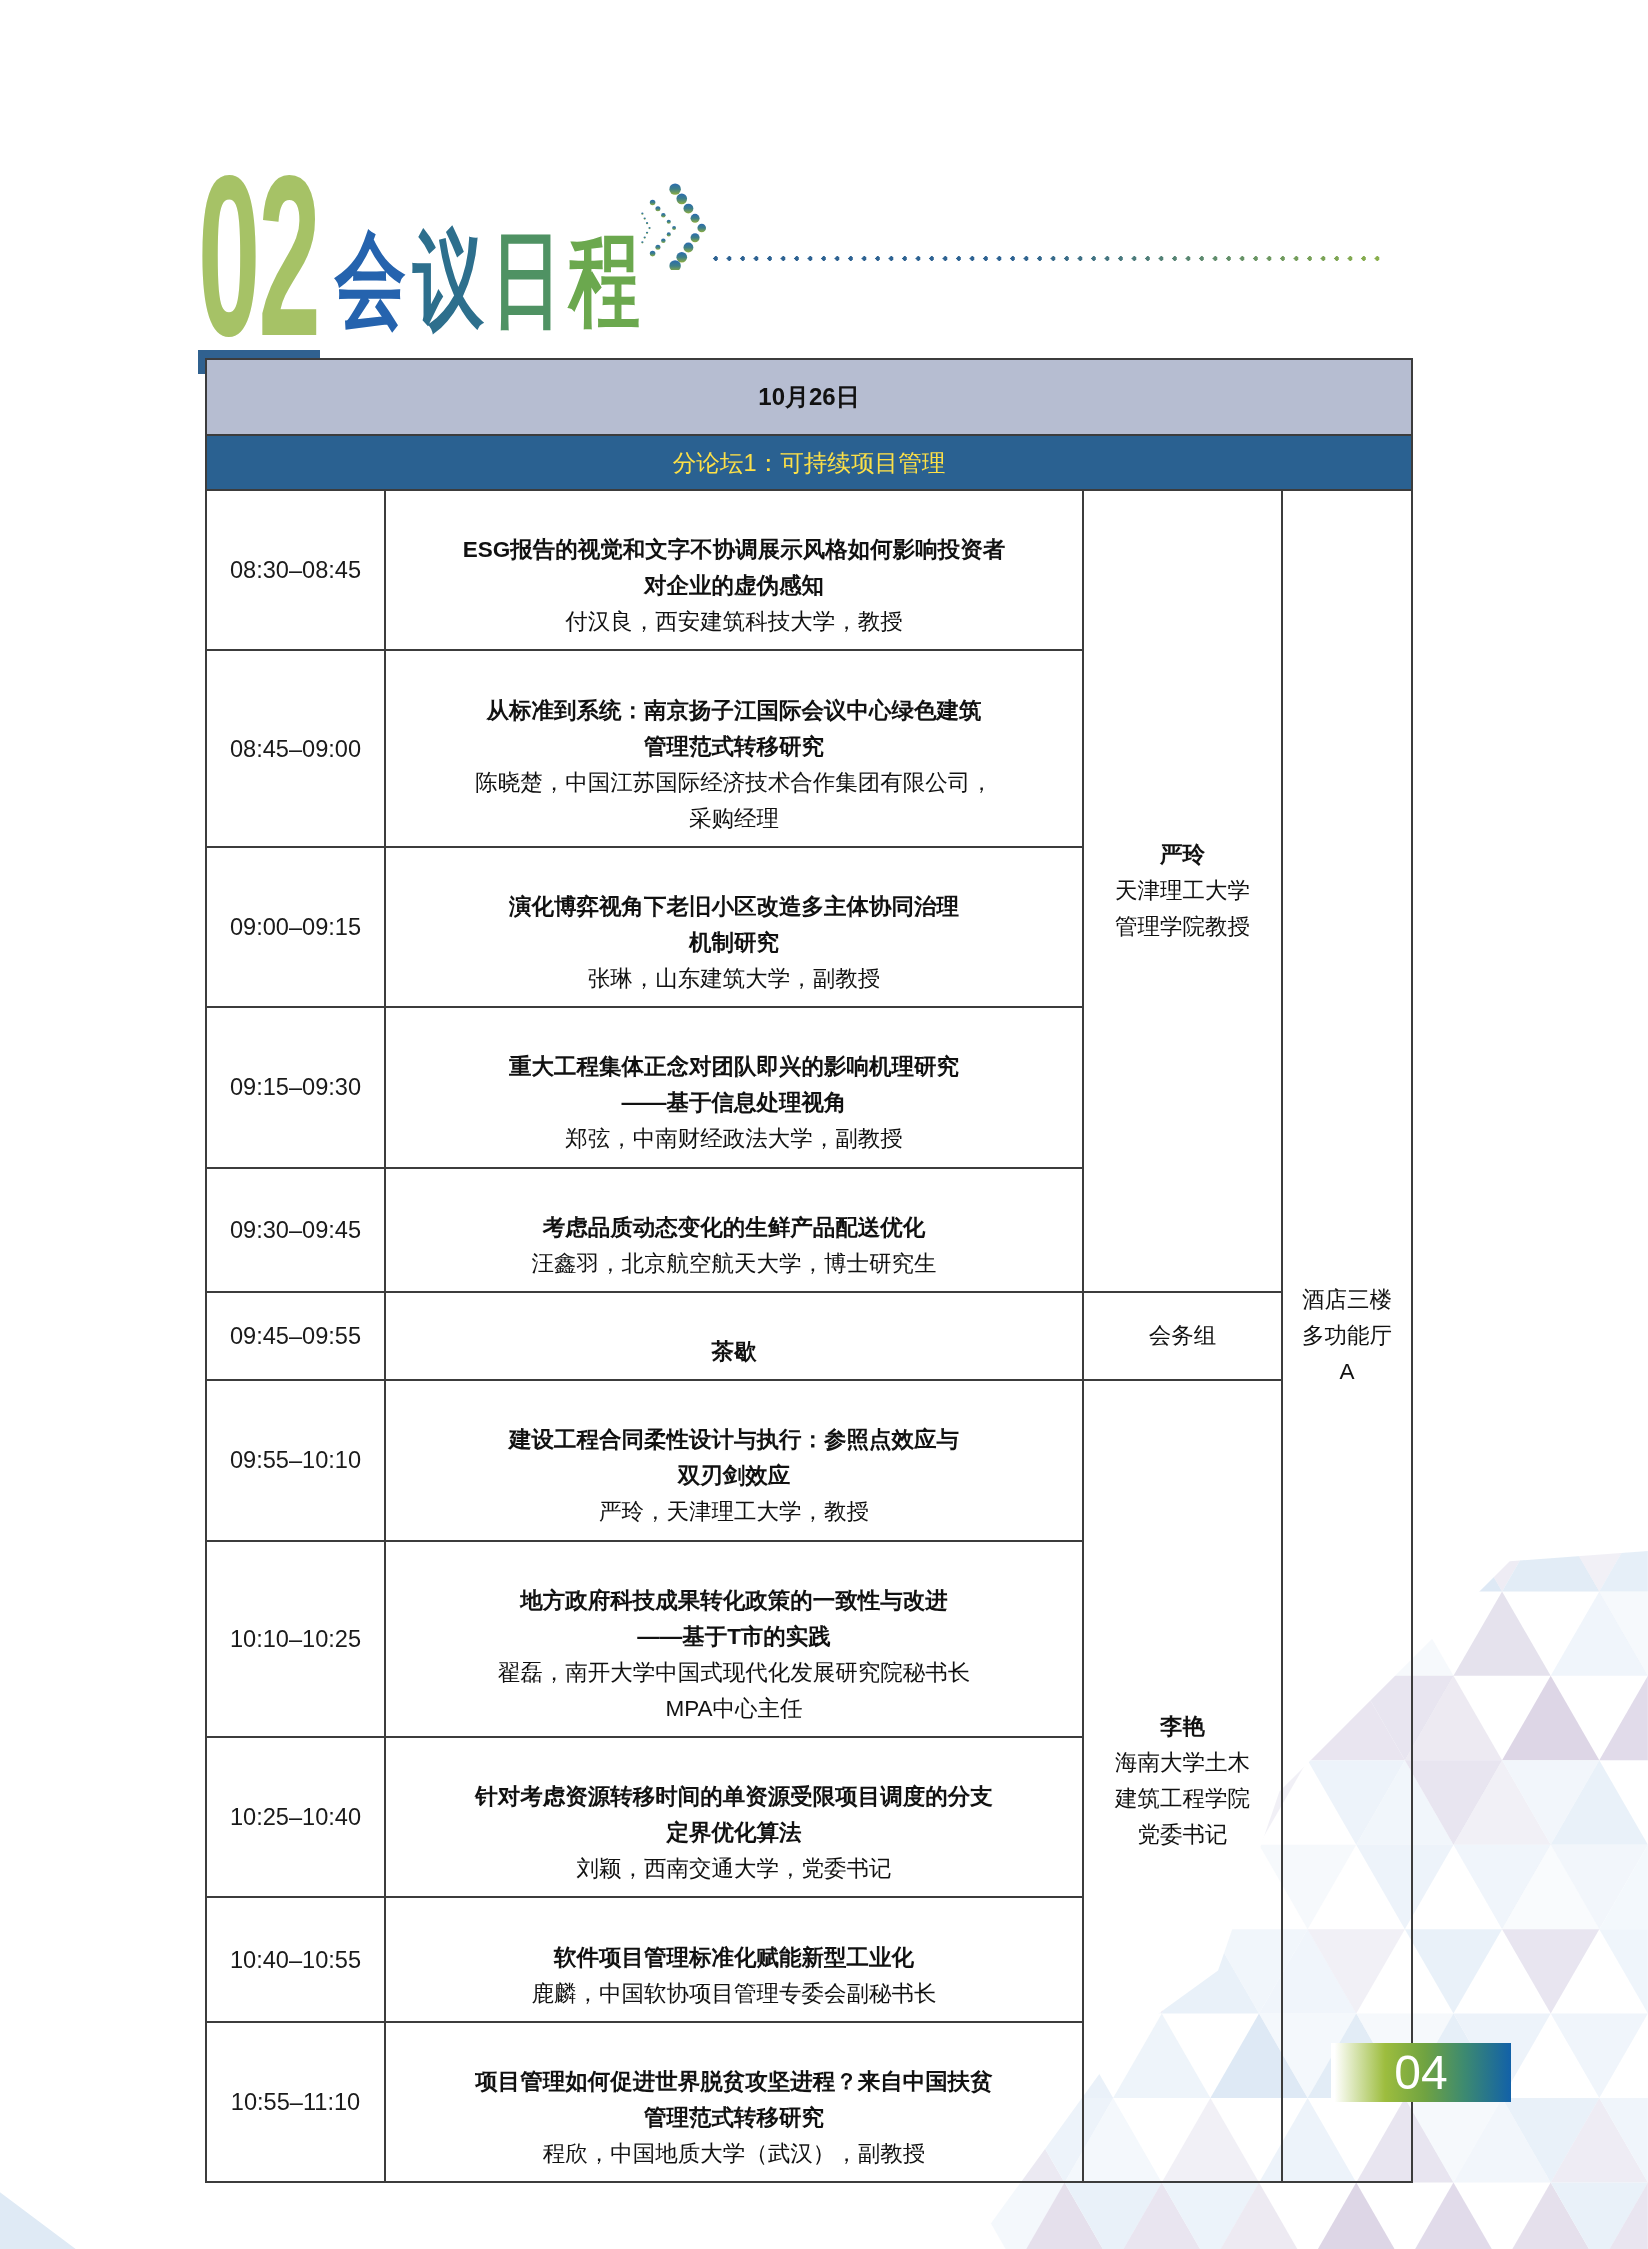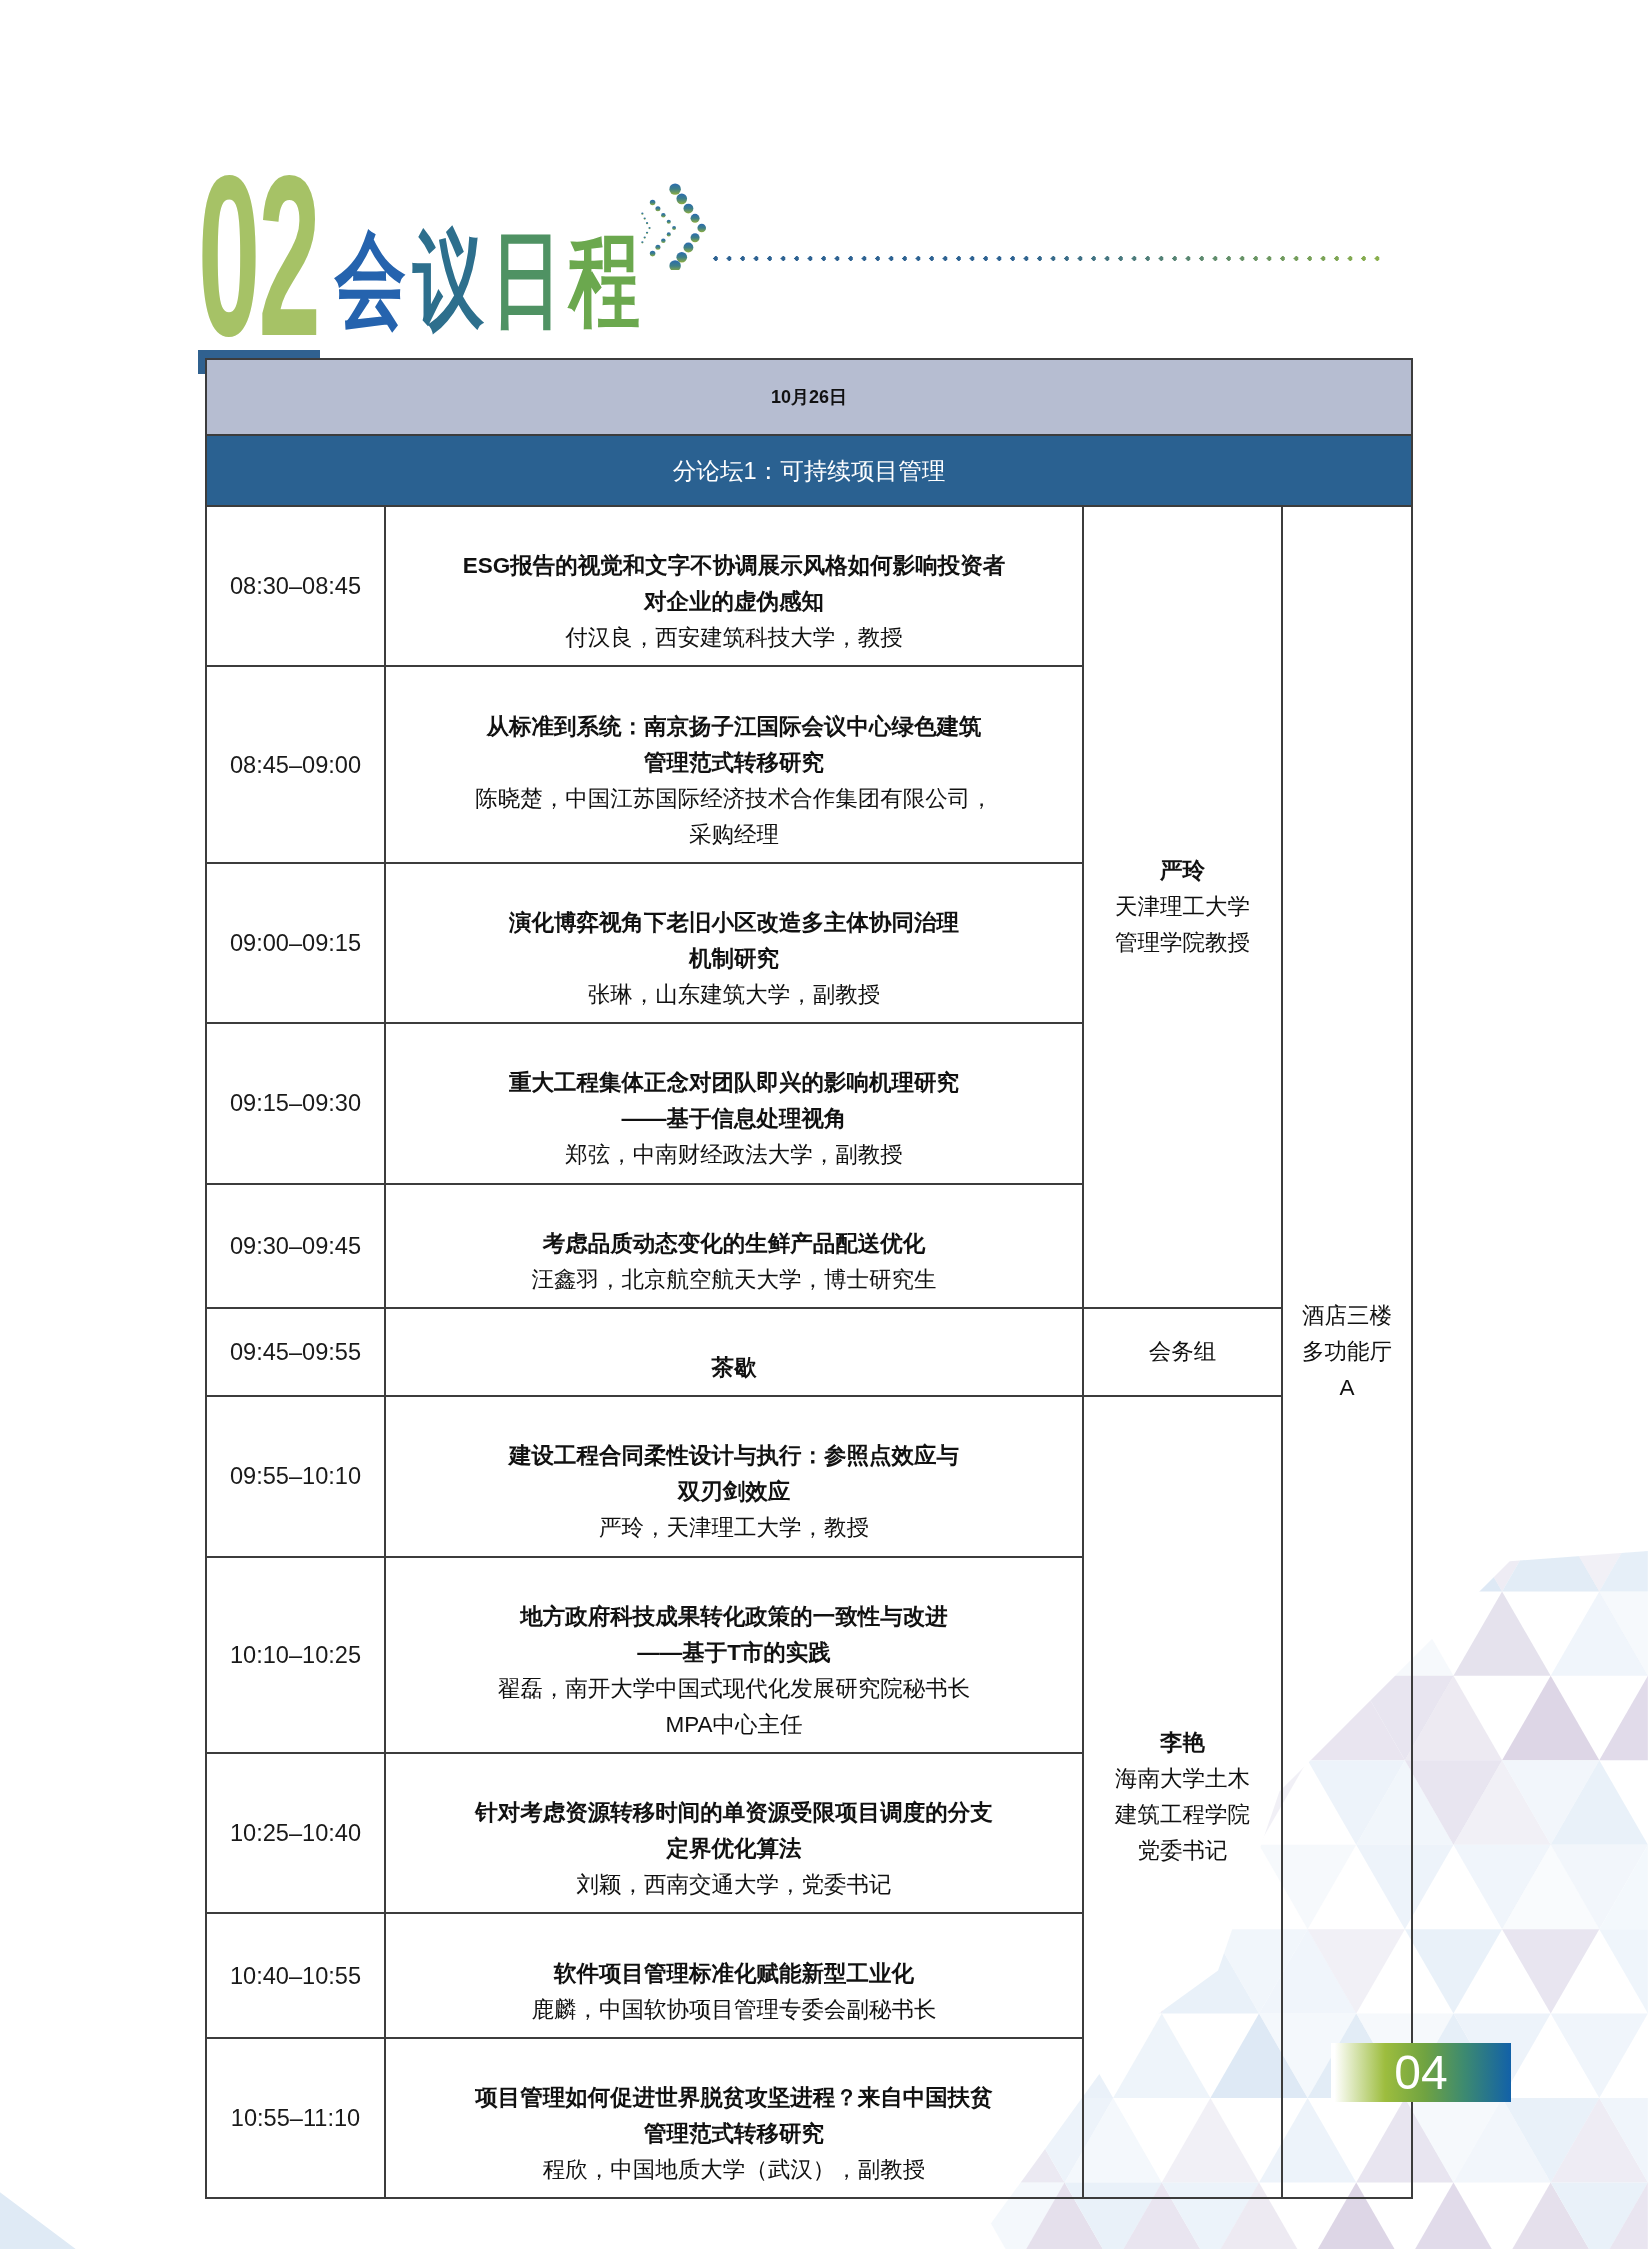--- a/index.html
+++ b/index.html
@@ -30,22 +30,22 @@
     -webkit-mask-image:radial-gradient(circle 2.3px at 3.6px 3.6px,#000 2.2px,transparent 2.4px);
     -webkit-mask-size:13.5px 7.2px;-webkit-mask-repeat:repeat-x;
     mask-image:radial-gradient(circle 2.3px at 3.6px 3.6px,#000 2.2px,transparent 2.4px);
     mask-size:13.5px 7.2px;mask-repeat:repeat-x;
   }
   
   #table-wrap{position:absolute;left:205px;top:358px;z-index:2;}
   table{border-collapse:collapse;table-layout:fixed;width:1206px;}
   td{border:2px solid var(--border);text-align:center;vertical-align:middle;
      font-size:22.5px;line-height:36px;background:transparent;padding:7.2px 10.2px;}
-  td.date-hd{background:var(--date-bg);font-size:18px;font-weight:600;height:74px;padding:0;}
-  td.session-hd{background:var(--session-bg);color:#ffffff;font-size:23.6px;font-weight:400;height:45px;padding:12px;}
+  td.date-hd{background:var(--date-bg);font-size:24px;font-weight:600;height:74px;padding:0;}
+  td.session-hd{background:var(--session-bg);color:#fde047;font-size:23.6px;font-weight:400;height:45px;padding:4px;}
   td.time{font-size:23.6px;color:#1a1a1a;white-space:nowrap;padding:0 3.1px;}
   td.content{padding:9.2px 20.5px;}
   .title{font-weight:bold;white-space:pre-line;margin-top:32px;}
   .speaker{white-space:pre-line;}
   .chair-name{font-weight:bold;}
   .chair-affil{white-space:pre-line;}
   td.venue{white-space:pre-line;padding:0 4.1px;}
   
   #mosaic{position:absolute;left:870px;top:1507px;z-index:0;}
   #corner-triangle{

